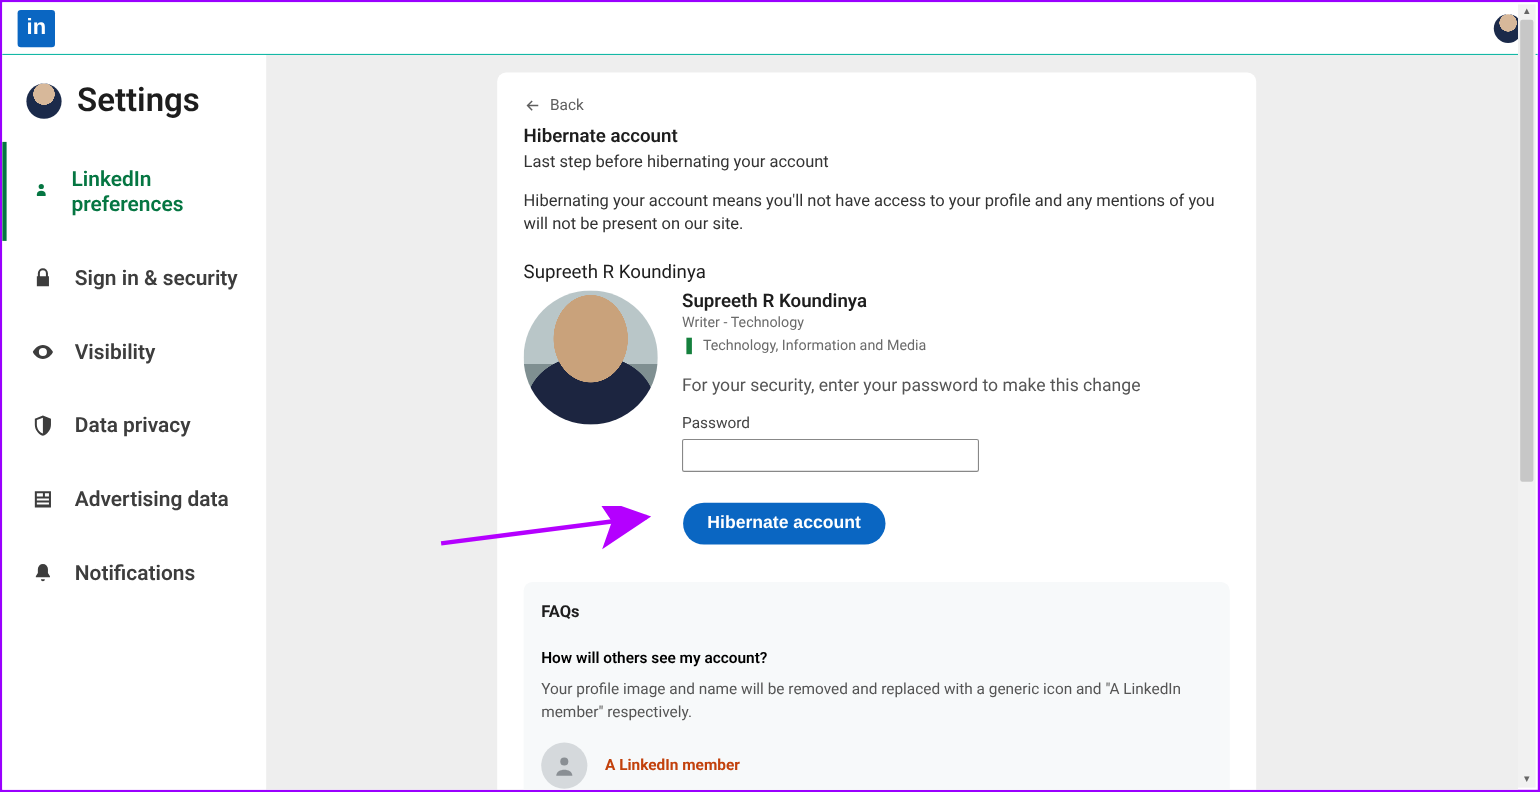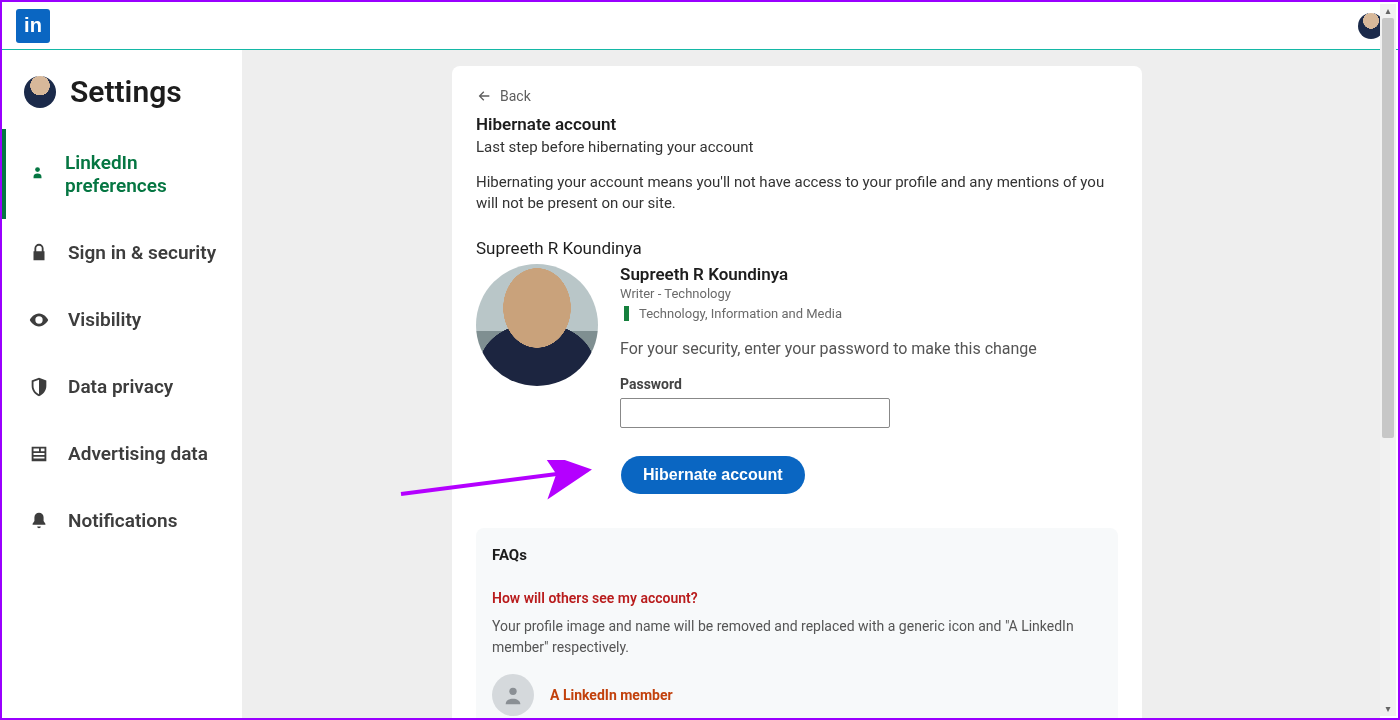--- a/index.html
+++ b/index.html
@@ -48,31 +48,31 @@
     background:
       radial-gradient(ellipse 34px 40px at 50% 36%, #c9a27b 0 99%, transparent 100%),
       radial-gradient(ellipse 58px 44px at 50% 84%, #1c2540 0 99%, transparent 100%),
       linear-gradient(180deg, #b9c6c8 0 55%, #7f8f91 55% 100%);
   }
   .profile-info { flex: 1; }
   .profile-name { font-size: 17px; font-weight: 600; color: #1d1d1d; margin-bottom: 2px; }
   .profile-role { font-size: 13px; color: #6a6a6a; margin-bottom: 2px; }
   .profile-industry { font-size: 13px; color: #6a6a6a; border-left: 5px solid #15803d; padding-left: 10px; margin-left: 4px; margin-bottom: 18px; display: inline-block; }
   .security-note { font-size: 16px; color: #555; margin-bottom: 18px; }
-  .field-label { font-size: 14px; color: #444; margin-bottom: 6px; font-weight: bold; }
+  .field-label { font-size: 14px; color: #444; margin-bottom: 6px; }
   .pw-input { width: 270px; height: 30px; border: 1px solid #888; border-radius: 2px; padding: 4px 8px; font-size: 14px; }
 
   .primary-btn { margin-top: 28px; margin-left: 145px; display: inline-block; background: #0a66c2; color: #fff; font-size: 16px; font-weight: 600; padding: 10px 22px; border: none; border-radius: 24px; cursor: pointer; }
 
   
   .arrow-anno { position: absolute; left: -56px; top: 394px; width: 210px; height: 40px; pointer-events: none; }
 
   .faq-box { margin-top: 34px; background: #f7f9fa; border-radius: 8px; padding: 18px 16px 24px 16px; }
   .faq-title { font-size: 15px; font-weight: 700; color: #1d1d1d; margin-bottom: 26px; }
-  .faq-q { font-size: 14px; font-weight: 600; color: #b91c1c; margin-bottom: 10px; }
+  .faq-q { font-size: 14px; font-weight: 600; color: #000000; margin-bottom: 10px; }
   .faq-a { font-size: 14px; color: #555; line-height: 1.5; margin-bottom: 16px; }
   .faq-member { display: flex; align-items: center; gap: 16px; }
   .faq-avatar { width: 42px; height: 42px; border-radius: 50%; background: #d5d9dc; display: flex; align-items: center; justify-content: center; }
   .faq-avatar svg { width: 22px; height: 22px; fill: #8a8f94; }
   .faq-member-label { font-size: 14px; font-weight: 700; color: #c2410c; }
 </style>
 </head>
 <body>
 
 <div class="topbar">

